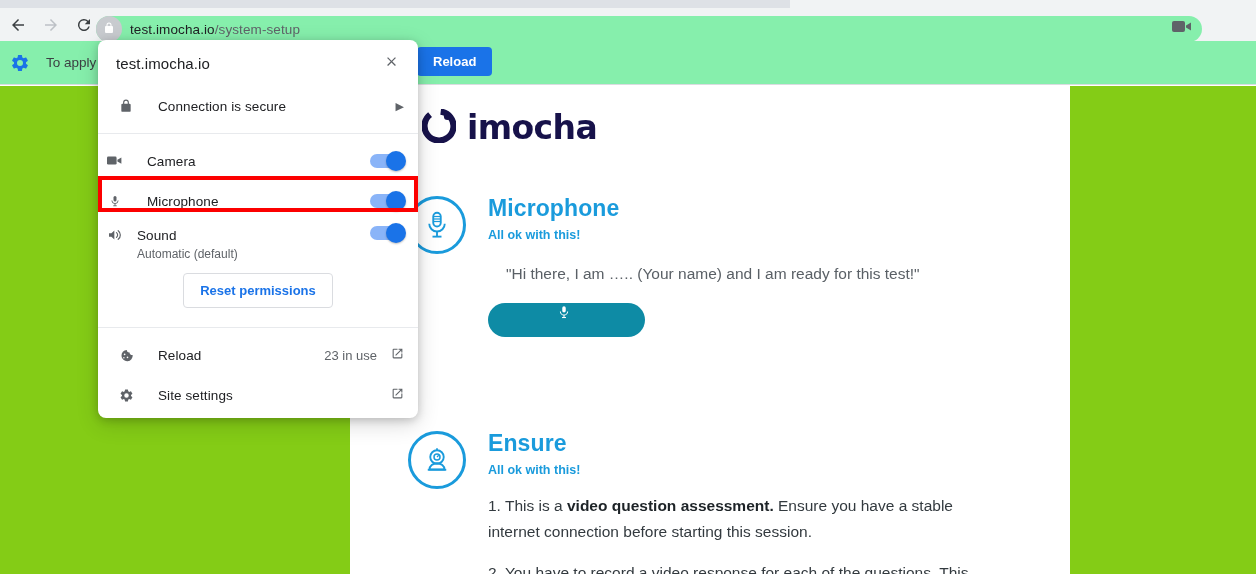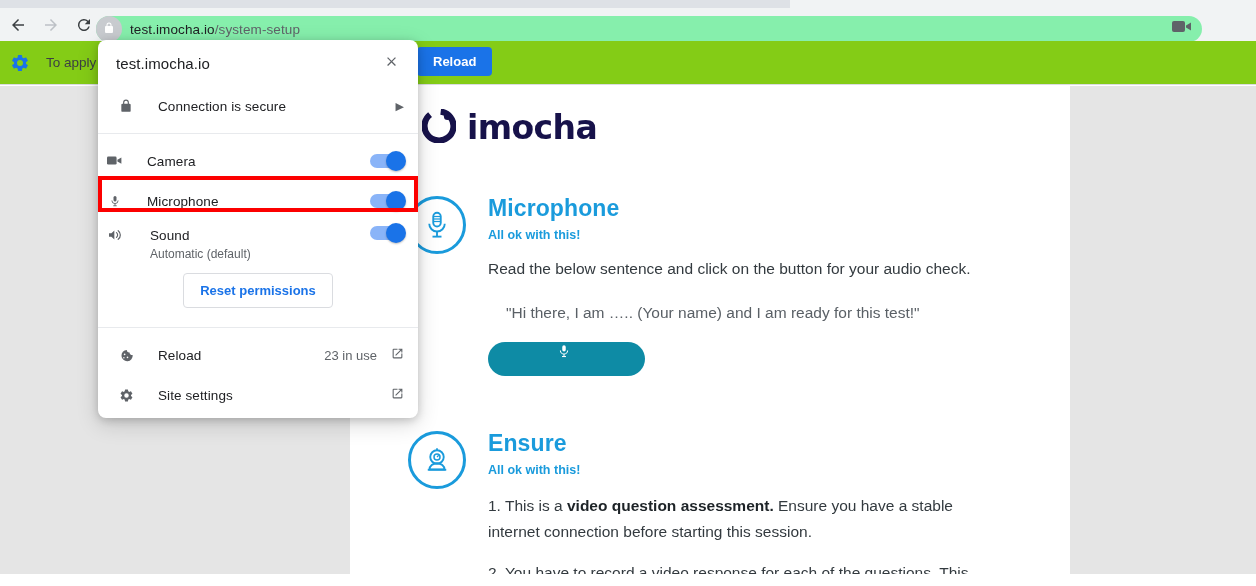--- a/index.html
+++ b/index.html
@@ -55,41 +55,41 @@
   .url-text .path { color: #5f6368; }
   .omni-right {
     position: absolute; right: 10px; top: 4px;
     display: flex; align-items: center; gap: 8px;
   }
   .cam-indicator { display: block; }
 
   
   .infobar {
     position: absolute; left: 0; top: 41px; width: 1256px; height: 44px;
-    background: #84cc16;
+    background: #86efac;
     border-bottom: 1px solid #dadce0;
     display: flex; align-items: center;
   }
   .infobar .gear { margin-left: 10px; display: flex; align-items: center; }
   .infobar .msg {
     margin-left: 16px; font-size: 13.5px; color: #3c4043; white-space: nowrap;
   }
   .reload-btn {
     position: absolute; left: 417px; top: 47px;
     background: #1a73e8; color: #fff;
     font-size: 13px; font-weight: bold;
     border: none; border-radius: 4px;
     padding: 8px 16px; line-height: 1;
     cursor: pointer;
   }
 
   
   .page {
     position: absolute; left: 0; top: 86px; width: 1256px; height: 488px;
-    background: #e5e5e5;
+    background: #84cc16;
     overflow: hidden;
   }
   .page-card {
     position: absolute; left: 350px; top: 0; width: 720px; min-height: 500px;
     background: #ffffff;
   }
   .logo-row {
     position: absolute; left: 72px; top: 22px;
     display: flex; align-items: center; gap: 11px;
   }
@@ -174,21 +174,21 @@
   .row .r-label {
     margin-left: 22px; font-size: 13.5px; color: #202124; flex: 1;
     letter-spacing: .1px;
   }
   .row .r-aux { font-size: 13px; color: #5f6368; margin-right: 14px; text-align: right; }
   .row .r-arrow { color: #5f6368; font-size: 11px; }
   .sep { height: 1px; background: #e8eaed; margin: 7px 0; }
 
   .perm-row { height: 40px; padding-left: 7px; }
   .perm-row.with-sub { height: 44px; align-items: flex-start; padding-top: 5px; }
-  .perm-texts { margin-left: 25px; flex: 1; }
+  .perm-texts { margin-left: 12px; flex: 1; }
   .perm-texts .p-main { font-size: 13.5px; color: #202124; letter-spacing: .1px; }
   .perm-texts .p-sub { font-size: 12px; color: #5f6368; margin-top: 3px; }
   .perm-row.with-sub .r-icon { margin-top: 1px; }
 
   .toggle {
     width: 34px; height: 14px; border-radius: 7px;
     background: #8ab4f8; position: relative; flex: 0 0 34px;
     cursor: pointer;
   }
   .toggle .knob {
@@ -298,21 +298,20 @@
             <line x1="9.6" y1="7.2" x2="14.4" y2="7.2" stroke="#1a9bdc" stroke-width="1"></line>
             <line x1="9.6" y1="9.2" x2="14.4" y2="9.2" stroke="#1a9bdc" stroke-width="1"></line>
             <path d="M5.8 11a6.2 6.2 0 0 0 12.4 0" fill="none" stroke="#1a9bdc" stroke-width="1.5"></path>
             <line x1="12" y1="17.2" x2="12" y2="21.2" stroke="#1a9bdc" stroke-width="1.5"></line>
             <line x1="8.4" y1="21.3" x2="15.6" y2="21.3" stroke="#1a9bdc" stroke-width="1.5"></line>
           </svg>
         </div>
         <div class="sec-body">
           <div class="sec-title">Microphone</div>
           <div class="sec-status">All ok with this!</div>
-          <div class="sec-text">Read the below sentence and click on the button for your audio check.</div>
           <div class="sec-quote">"Hi there, I am ….. (Your name) and I am ready for this test!"</div>
           <button class="rec-btn">
             <span>
               <svg width="14" height="18" viewBox="0 0 24 24">
                 <rect x="9" y="2" width="6" height="11" rx="3" fill="#ffffff"></rect>
                 <path d="M5.8 11a6.2 6.2 0 0 0 12.4 0" fill="none" stroke="#ffffff" stroke-width="1.8"></path>
                 <line x1="12" y1="17.2" x2="12" y2="21.4" stroke="#ffffff" stroke-width="1.8"></line>
                 <line x1="8.6" y1="21.5" x2="15.4" y2="21.5" stroke="#ffffff" stroke-width="1.8"></line>
               </svg>
             </span>

